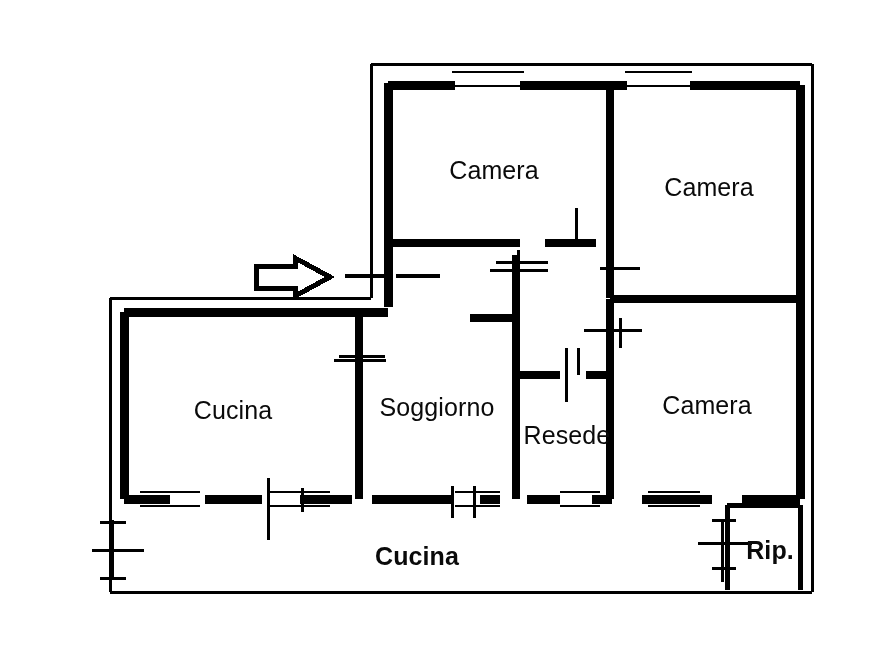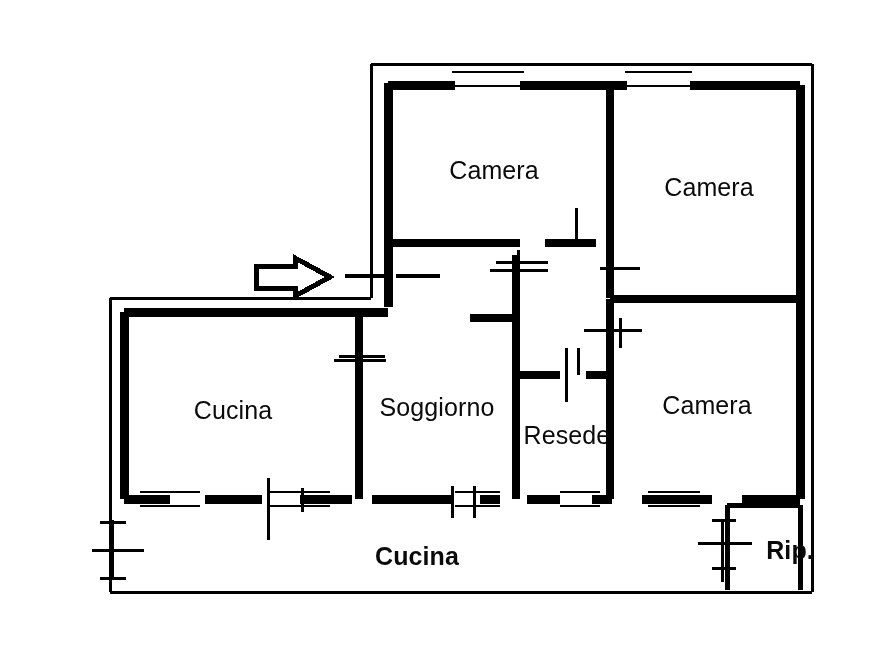--- a/index.html
+++ b/index.html
@@ -208,15 +208,15 @@
   <div class="room-label" style="left:707px; top:405px;">Camera</div>
 
   <div class="room-label" style="left:225px; top:410px;margin-left:8px;">Cucina</div>
 
   <div class="room-label" style="left:437px; top:407px;">Soggiorno</div>
 
   <div class="room-label" style="left:567px; top:435px;">Resede</div>
 
   <div class="room-label bold" style="left:417px; top:556px;">Cucina</div>
 
-  <div class="room-label bold" style="left:790px; top:550px;">Rip.</div>
+  <div class="room-label bold" style="left:770px; top:550px;">Rip.</div>
 
 </div>
 
 </body></html>

